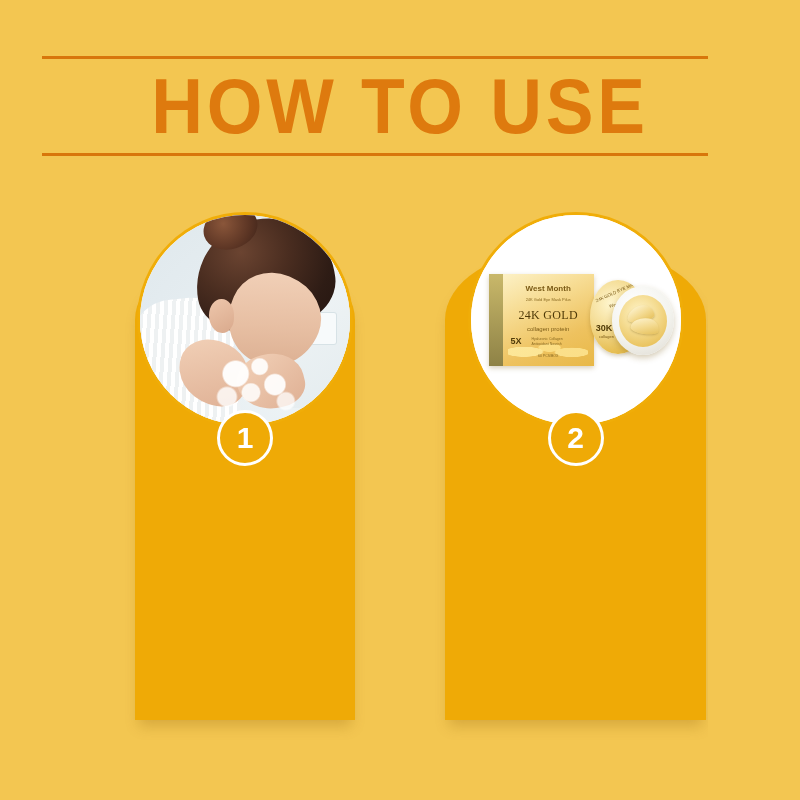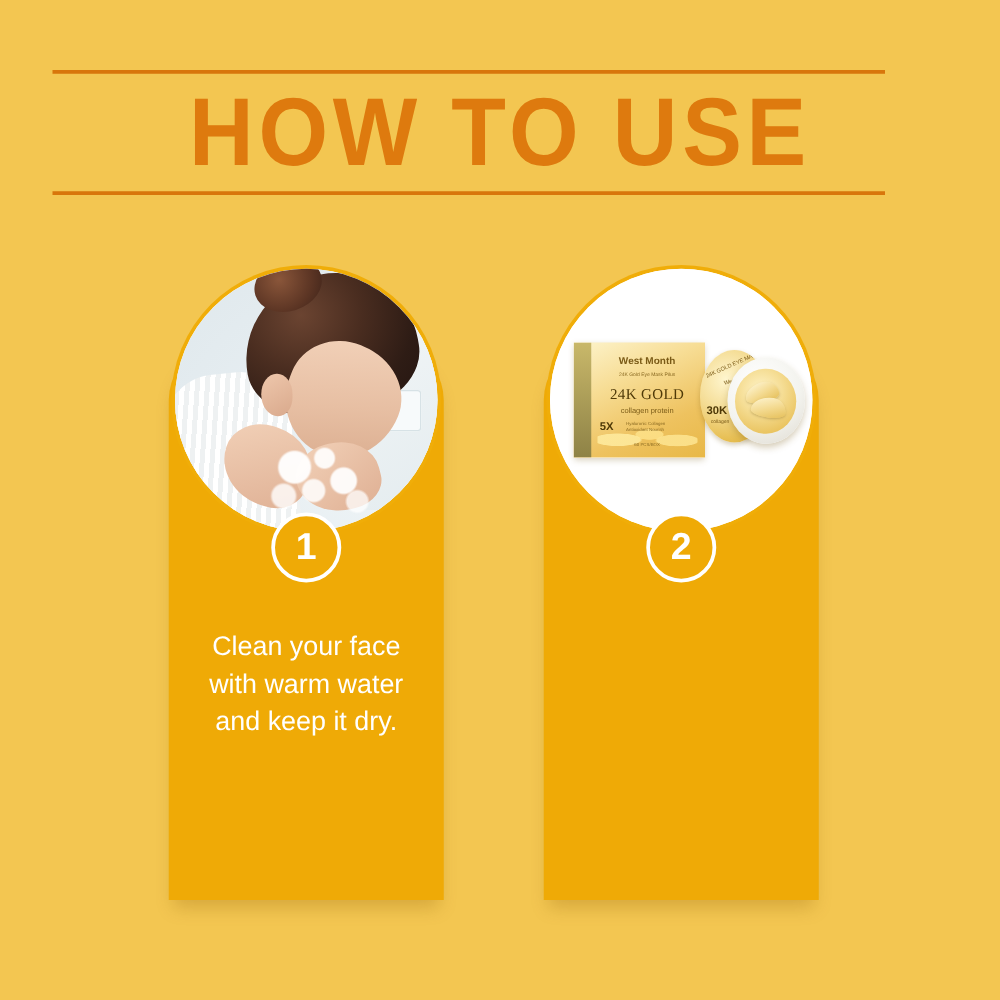--- a/index.html
+++ b/index.html
@@ -63,21 +63,21 @@
     position: absolute;
     top: 250px;
     width: 220px;
     height: 470px;
     background: #efaa06;
     border-top-left-radius: 110px 70px;
     border-top-right-radius: 110px 70px;
     box-shadow: 0 10px 14px -4px rgba(140, 95, 10, 0.28);
   }
   .card-1 { left: 135px; }
-  .card-2 { left: 435px; }
+  .card-2 { left: 445px; padding-left: 41px; }
 
   
   .circle-media {
     position: absolute;
     top: -35px;
     left: 50%;
     margin-left: -105px;
     width: 210px;
     height: 210px;
     border-radius: 50%;
@@ -396,23 +396,20 @@
         <div class="wash-face"></div>
         <div class="wash-ear"></div>
         <div class="wash-hand-a"></div>
         <div class="wash-hand-b"></div>
         <div class="wash-water"></div>
       </div>
     </div>
 
     <div class="badge">1</div>
 
-    <div class="card-text">Clean your face
-with warm water
-and keep it dry.</div>
   </div>
 
   <div class="card card-2">
 
     <div class="circle-media">
       <div class="photo-product">
 
         <div class="prod-box">
           <div class="prod-box-side"></div>
           <div class="prod-box-dna"></div>

